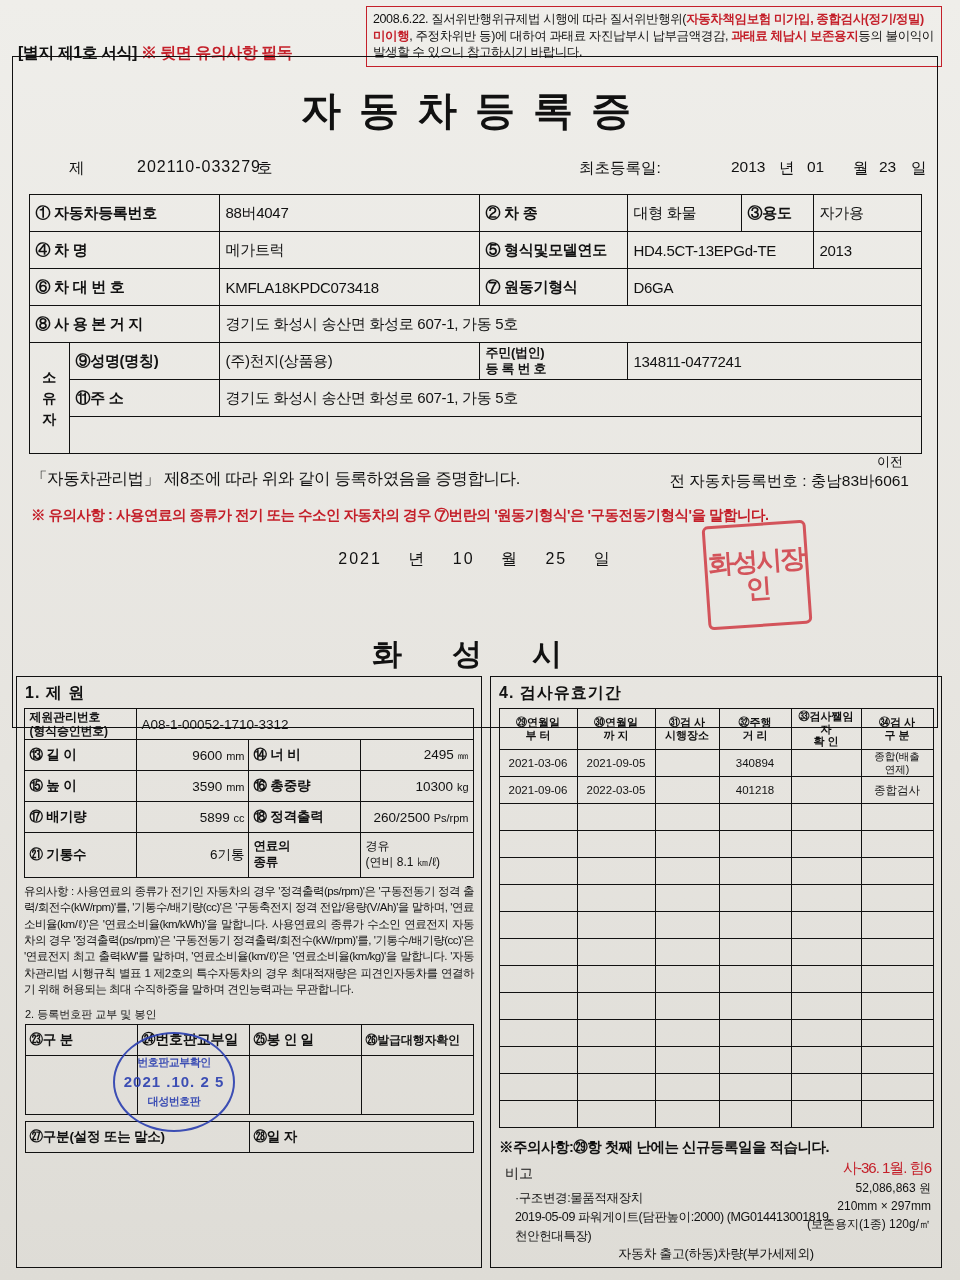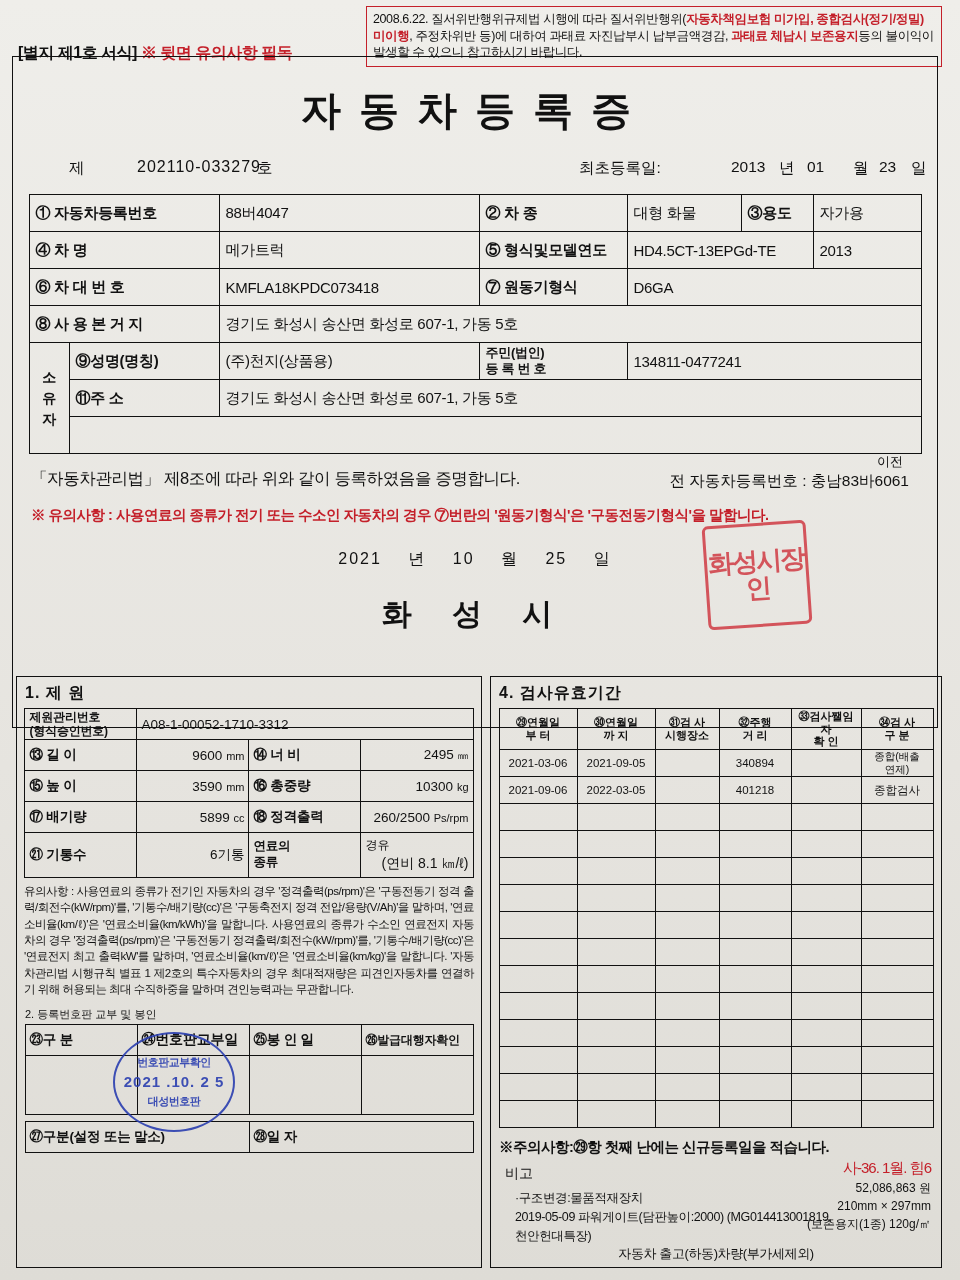--- a/index.html
+++ b/index.html
@@ -72,22 +72,22 @@
   }
   .prev .small{position:absolute;right:6px;top:-18px;font-size:13px;}
   .warn{
     margin:16px 0 0 18px;font-size:14.5px;color:#c4202a;font-weight:bold;letter-spacing:-.5px;
   }
   .dateline{
     margin-top:24px;text-align:center;font-size:16px;letter-spacing:2px;
   }
   .dateline span{margin:0 10px;}
   .issuer{
-    margin-top:24px;text-align:center;font-size:30px;font-weight:bold;letter-spacing:16px;
-    font-family:Liberation Sans, sans-serif;
+    margin-top:64px;text-align:center;font-size:30px;font-weight:bold;letter-spacing:16px;
+    font-family:Liberation Mono, monospace;
   }
   .stamp{
     position:absolute;right:128px;top:466px;width:98px;height:98px;
     border:3px solid #d03b44;border-radius:6px;
     color:#d03b44;font-weight:bold;font-size:26px;line-height:1.05;
     display:flex;align-items:center;justify-content:center;text-align:center;
     transform:rotate(-4deg);opacity:.85;letter-spacing:-2px;
   }
   .stamp .inner{font-family:"Liberation Serif", serif;}
 
@@ -283,21 +283,21 @@
       </tr>
       <tr>
         <td class="lbl2" style="height:44px">㉑ 기통수</td>
         <td class="num">6기통</td>
         <td class="lbl2" style="font-size:12.5px;line-height:1.25;">
           <span>연료의</span><br>
           <span>종류</span>
         </td>
         <td style="font-size:12px;line-height:1.3;">
           <div style="text-align:left">경유</div>
-          <div style="font-size:14px;text-align:right">
+          <div style="font-size:12px;text-align:left">
             <span>(연비</span>
             <span>8.1</span>
             <span>㎞/ℓ)</span>
           </div>
         </td>
       </tr>
     </tbody>
       </table>
 
     <div class="note">유의사항 : 사용연료의 종류가 전기인 자동차의 경우 '정격출력(ps/rpm)'은 '구동전동기 정격 출력/회전수(kW/rpm)'를, '기통수/배기량(cc)'은 '구동축전지 정격 전압/용량(V/Ah)'을 말하며, '연료소비율(km/ℓ)'은 '연료소비율(km/kWh)'을 말합니다. 사용연료의 종류가 수소인 연료전지 자동차의 경우 '정격출력(ps/rpm)'은 '구동전동기 정격출력/회전수(kW/rpm)'를, '기통수/배기량(cc)'은 '연료전지 최고 출력kW'를 말하며, '연료소비율(km/ℓ)'은 '연료소비율(km/kg)'을 말합니다. '자동차관리법 시행규칙 별표 1 제2호의 특수자동차의 경우 최대적재량은 피견인자동차를 연결하기 위해 허용되는 최대 수직하중을 말하며 견인능력과는 무관합니다.</div>

